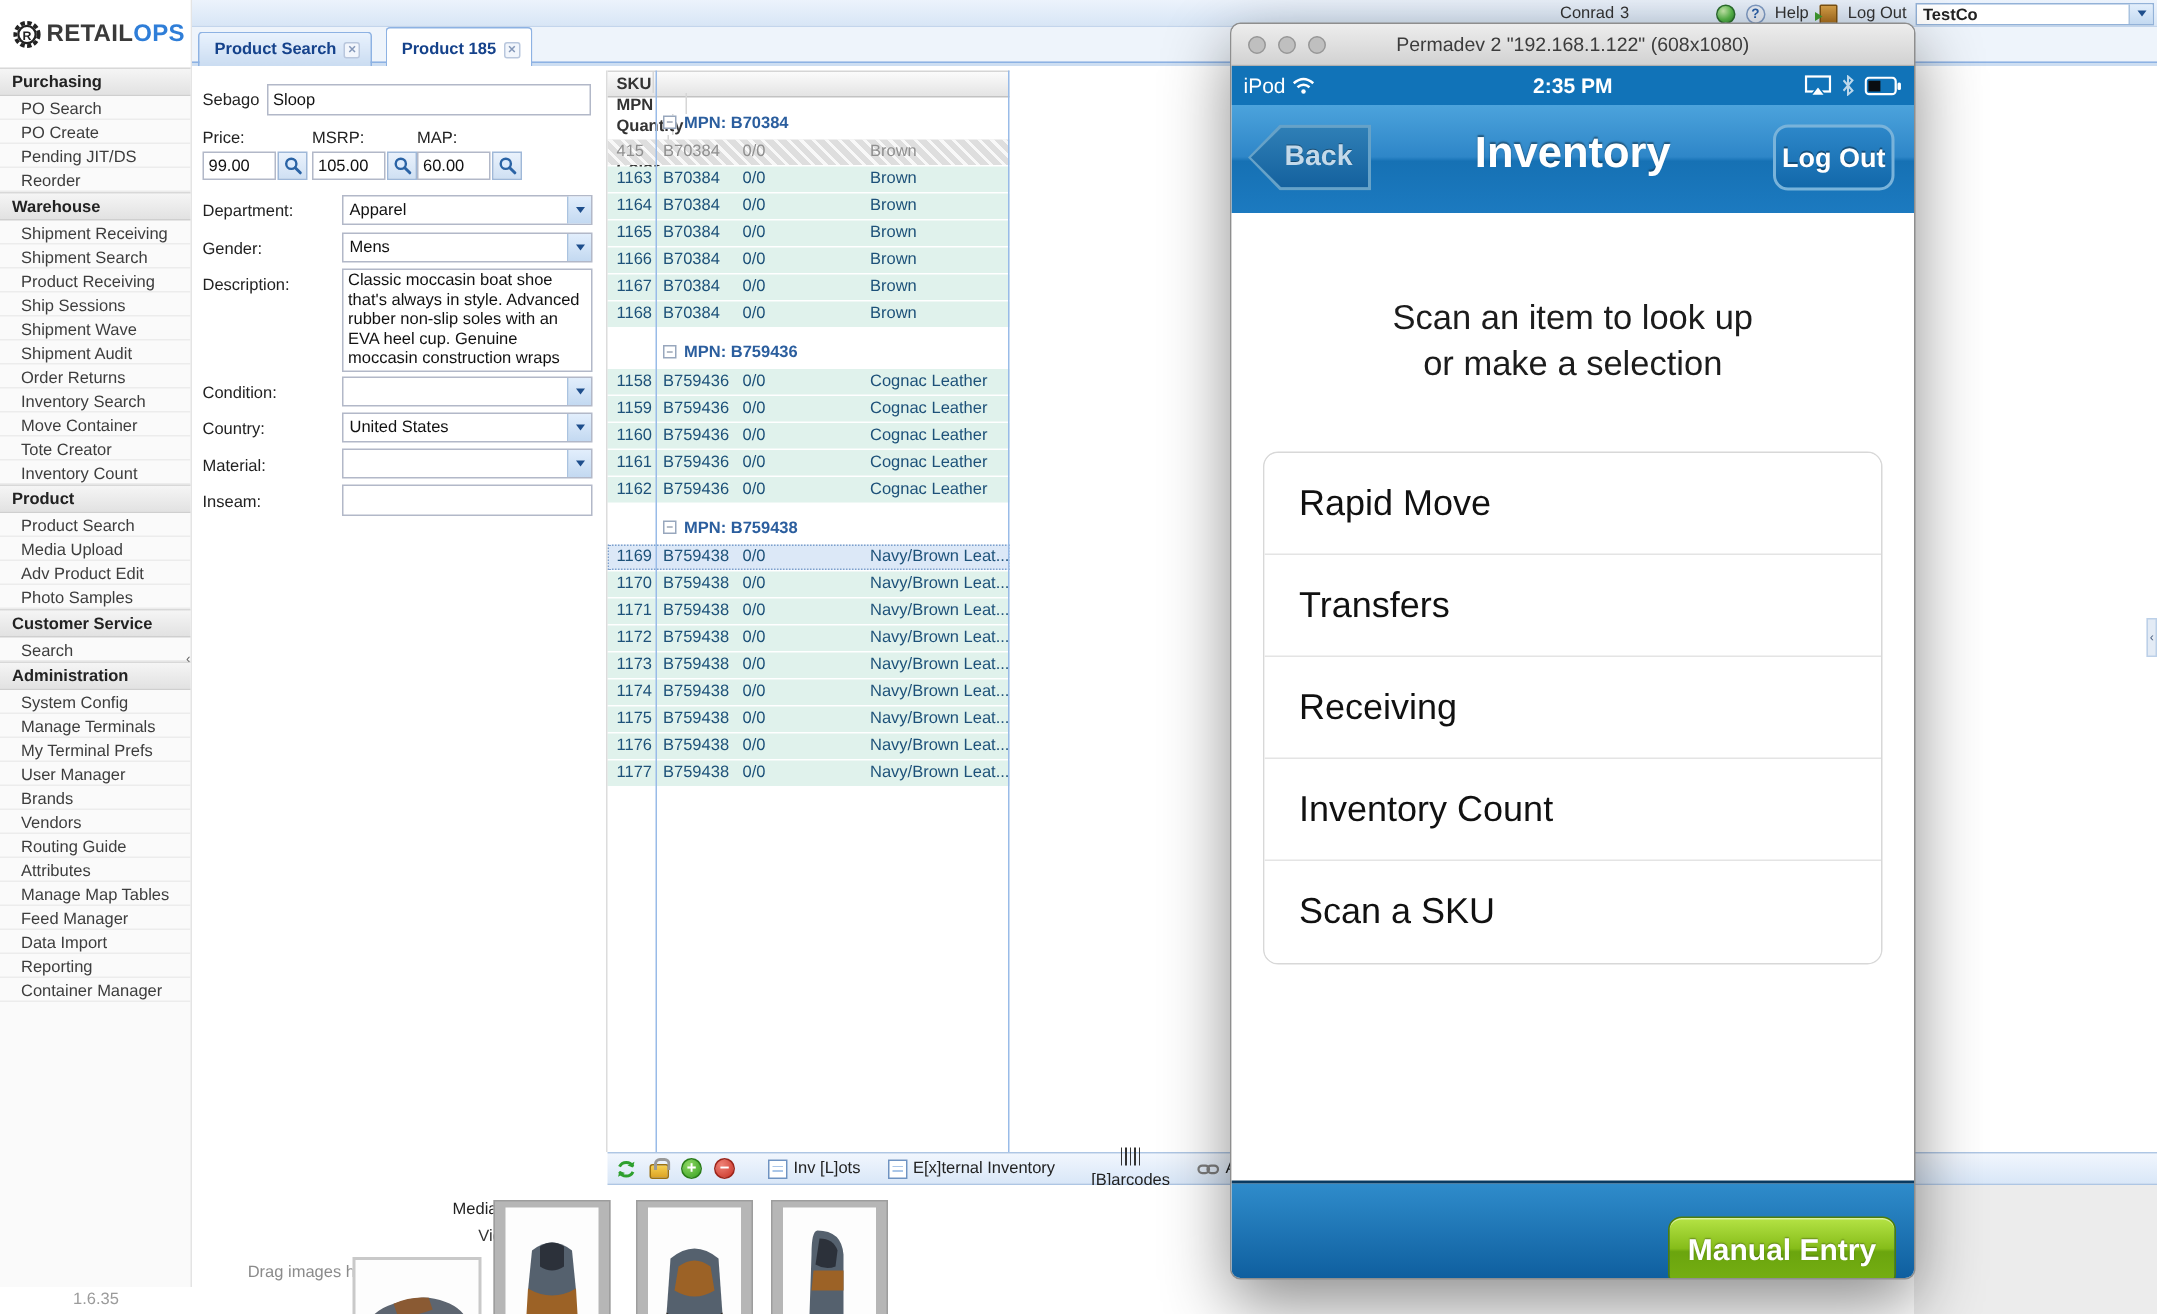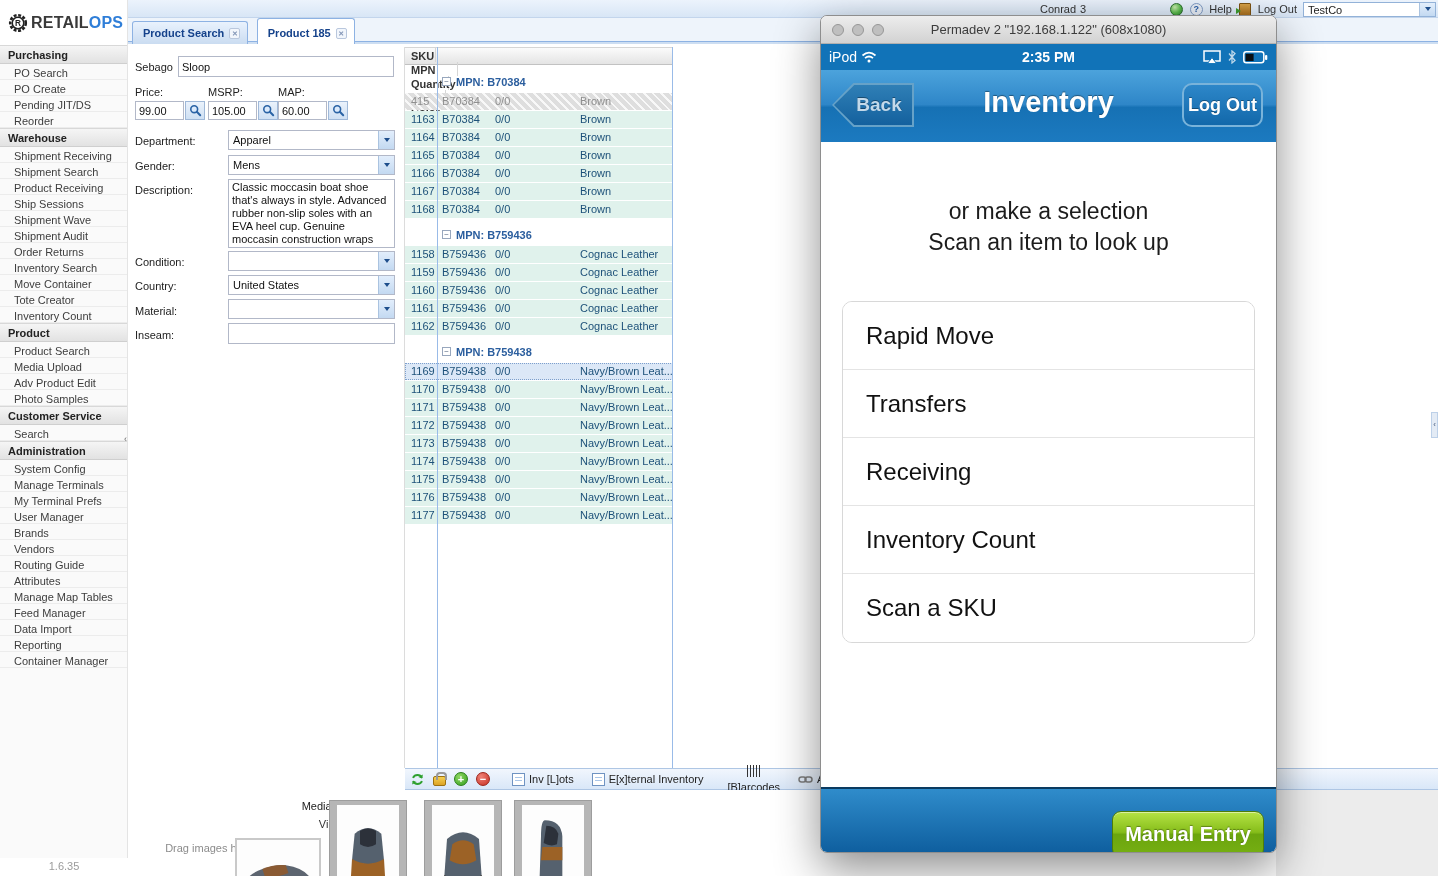--- a/index.html
+++ b/index.html
@@ -14,21 +14,21 @@
   .topbar .user { position:absolute; left:912px; top:3px; }
   .topbar .terminal { position:absolute; left:952px; top:3px; }
   .top-right { position:absolute; right:2px; top:0; height:18px; display:flex; align-items:center; gap:6px; }
   .ticon { display:inline-flex; width:14px; height:14px; align-items:center; justify-content:center; }
   .globe { width:13px; height:13px; border-radius:50%;
     background:radial-gradient(circle at 35% 30%, #c9ecae, #58b94a 55%, #2e7d32); border:1px solid #2c6e2e; }
   .helpicon { width:13px; height:13px; border-radius:50%; background:#e7edf6; border:1px solid #7f9bc4;
     color:#2a5fa8; font-size:9px; font-weight:bold; display:flex; align-items:center; justify-content:center; }
   .door { position:relative; width:12px; height:13px; background:linear-gradient(#d9a248,#a86f1e); border:1px solid #7c5212; border-radius:1px; }
   .door:after { content:""; position:absolute; left:-4px; top:4px; border-top:3px solid transparent; border-bottom:3px solid transparent; border-left:5px solid #3f9c2f; }
-  .co-select { display:flex; width:133px; height:15px; border:1px solid #93b2d8; background:#fff; }
+  .co-select { display:flex; width:159px; height:15px; border:1px solid #93b2d8; background:#fff;font-weight:bold; }
   .co-select .val { flex:1; font-size:11px; padding:1px 0 0 4px; color:#222; }
   .trigger { width:16px; background:linear-gradient(#e2eefc,#c3d9f1); border-left:1px solid #aac3e0;
     display:flex; align-items:center; justify-content:center; cursor:pointer; }
   .chev { width:0; height:0; border-left:3.5px solid transparent; border-right:3.5px solid transparent; border-top:4px solid #1e4e8c; }
 
   
   .sidebar { position:absolute; left:0; top:0; width:128px; height:858px; background:#fafafa; border-right:1px solid #e4e4e4; }
   .logo { height:45px; background:#fff; display:flex; align-items:center; padding-left:7px; gap:2px; }
   .logo .word { font-size:16px; font-weight:bold; letter-spacing:.2px; color:#3a3a3a; }
   .logo .word b { color:#2f7ed8; font-weight:bold; }
@@ -615,22 +615,22 @@
             <span>Back</span>
           </div>
       </div>
       <div class="navtitle">Inventory</div>
       <div class="logoutbtn">
         <span>Log Out</span>
       </div>
     </div>
     <div class="emucontent">
       <div class="prompt">
+        <div>Scan an item to look up</div>
         <div>or make a selection</div>
-        <div>Scan an item to look up</div>
       </div>
       <div class="menucard">
           <div class="menu-item">Rapid Move</div>
           <div class="menu-item">Transfers</div>
           <div class="menu-item">Receiving</div>
           <div class="menu-item">Inventory Count</div>
           <div class="menu-item">Scan a SKU</div>
         </div>
     </div>
     <div class="embottom">

